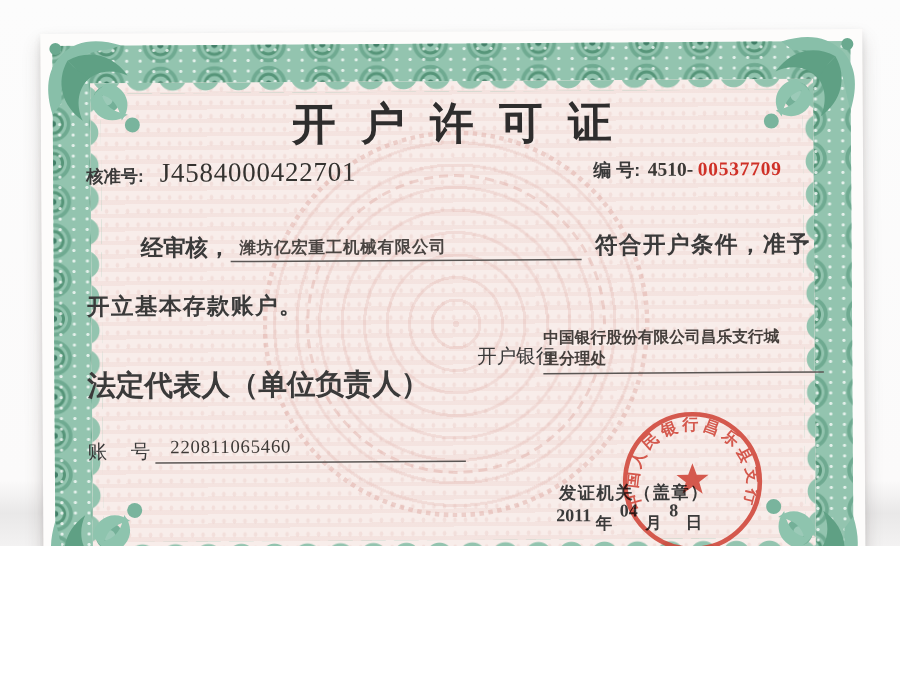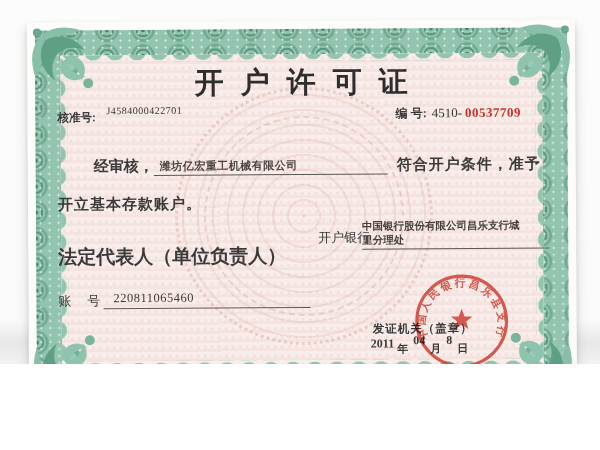--- a/index.html
+++ b/index.html
@@ -63,23 +63,23 @@
   .abs{position:absolute;white-space:nowrap;}
   .title{
     left:0;right:0;top:42px;text-align:center;
     font-family:"Liberation Serif",serif;font-weight:700;font-size:29px;color:#2e2d2d;
     letter-spacing:17px;padding-left:17px;
   }
   .lbl{font-weight:700;}
   .serif{font-family:"Liberation Serif",serif;}
   .u{border-bottom:1.2px solid #5a5654;}
   .approval-label{left:30px;top:88px;font-size:11.5px;font-weight:700;}
-  .approval-value{left:79px;top:83px;font-size:10px;letter-spacing:0.5px;color:#34322f;}
+  .approval-value{left:79px;top:83px;font-size:18px;letter-spacing:0.5px;color:#34322f;}
   .serial{left:368px;top:85px;font-size:12px;}
-  .serial .pfx{font-size:13px;color:#3b3936;margin-left:5px;}
+  .serial .pfx{font-size:13px;color:#3b3936;margin-left:5px;font-weight:bold;}
   .serial .red{font-size:13px;font-weight:700;color:#cf3128;letter-spacing:0.5px;margin-left:3px;}
   .row1{left:66px;top:134px;font-size:15px;font-weight:700;}
   .row1 .company-u{display:inline-block;width:228px;padding:0 0 1px 6px;vertical-align:bottom;}
   .row1 .company{font-family:"Liberation Serif",serif;font-size:11px;font-weight:700;color:#4a4542;letter-spacing:0.5px;}
   .row1 .suffix{margin-left:9px;letter-spacing:1px;}
   .row2{left:30px;top:173px;font-size:15px;font-weight:700;letter-spacing:1px;}
   .rep-label{left:30px;top:222px;font-size:19px;font-weight:700;}
   .rep-u{left:170px;top:210px;width:112px;height:27px;display:flex;align-items:flex-end;padding:0 0 2px 10px;box-sizing:border-box;}
   .rep-name{font-size:11.5px;color:#46423f;}
   .bank-label{left:290px;top:208px;font-size:13px;font-weight:400;}

